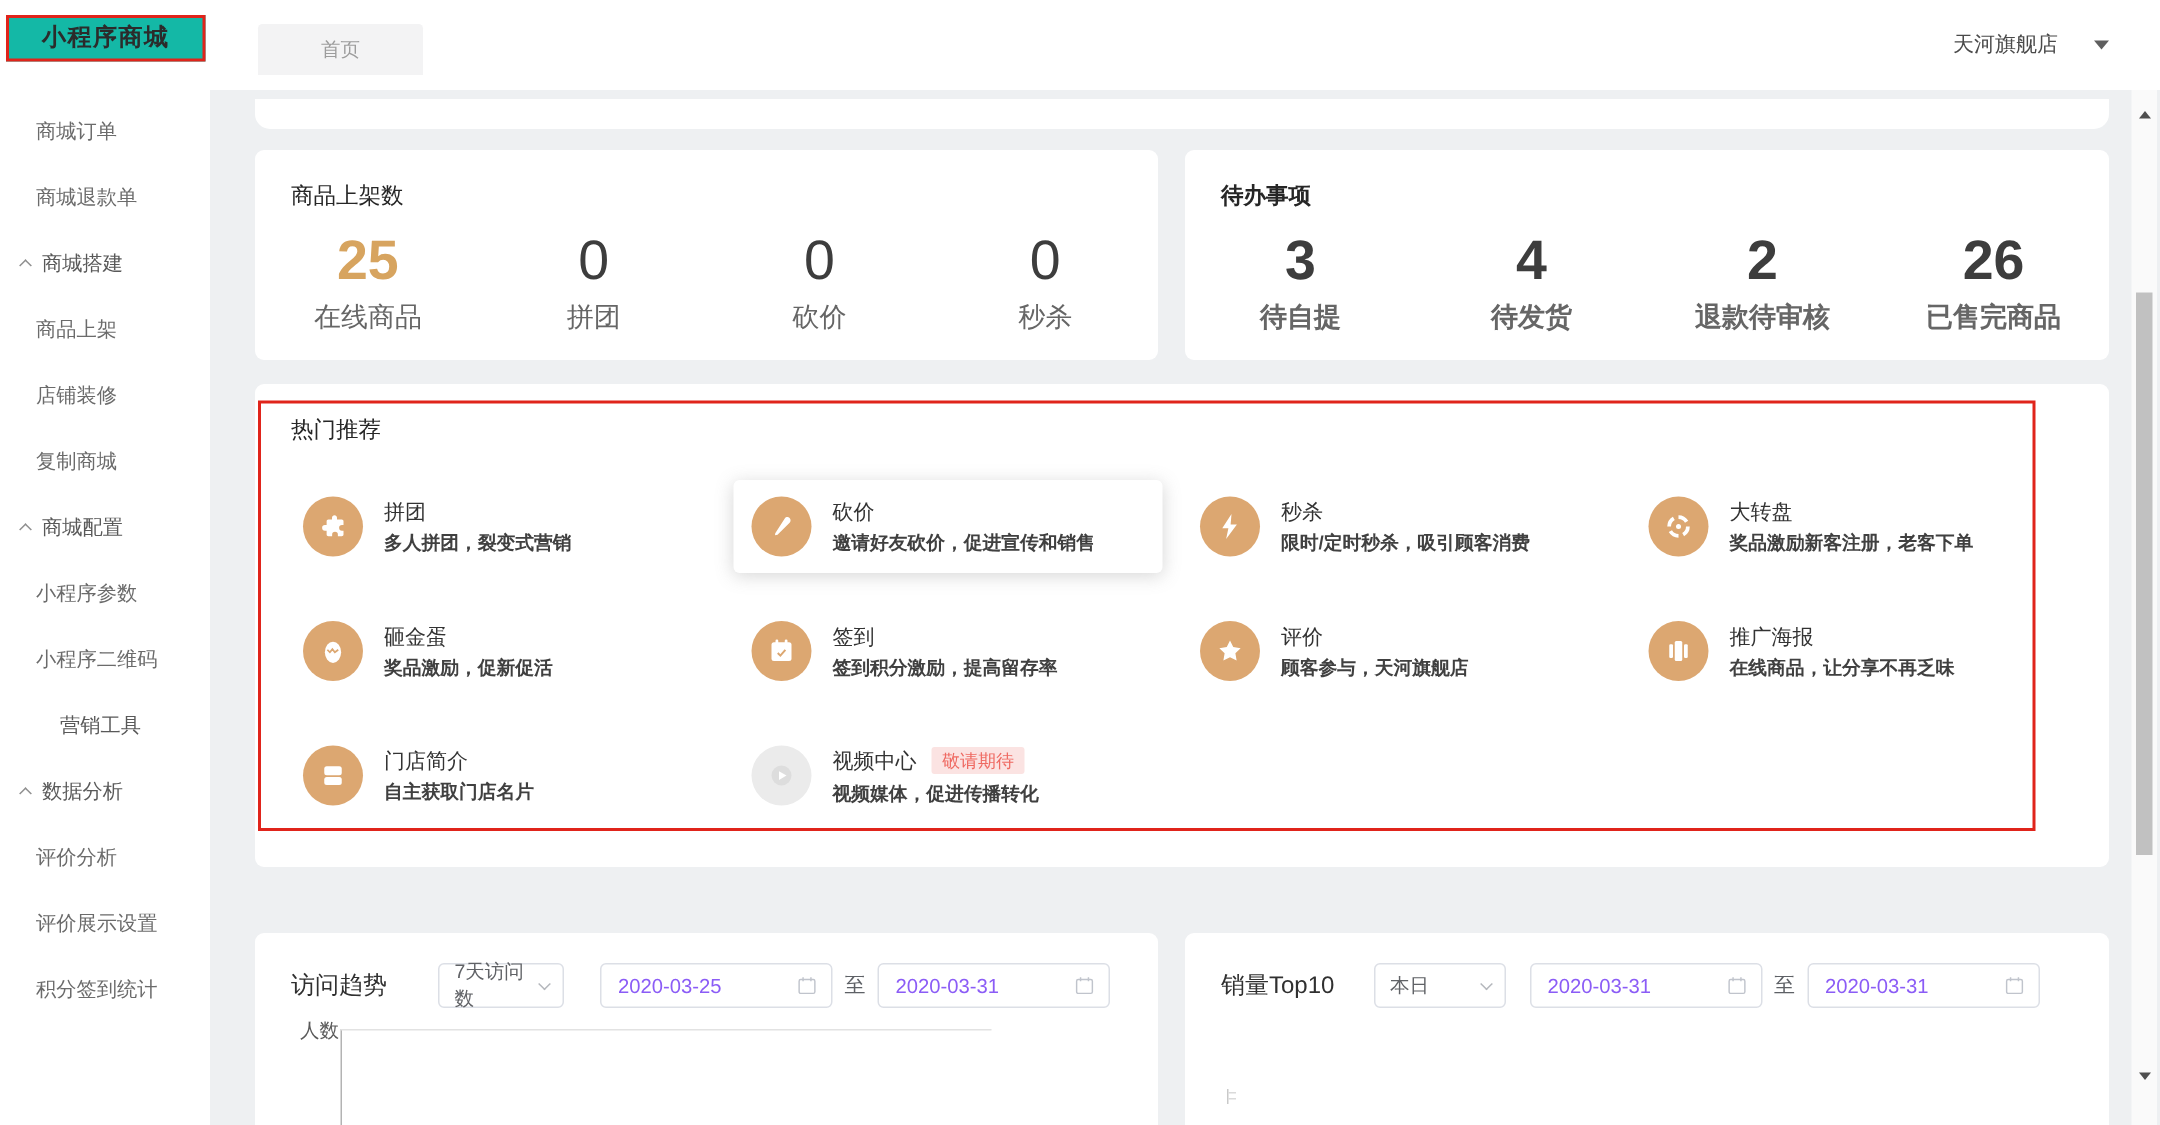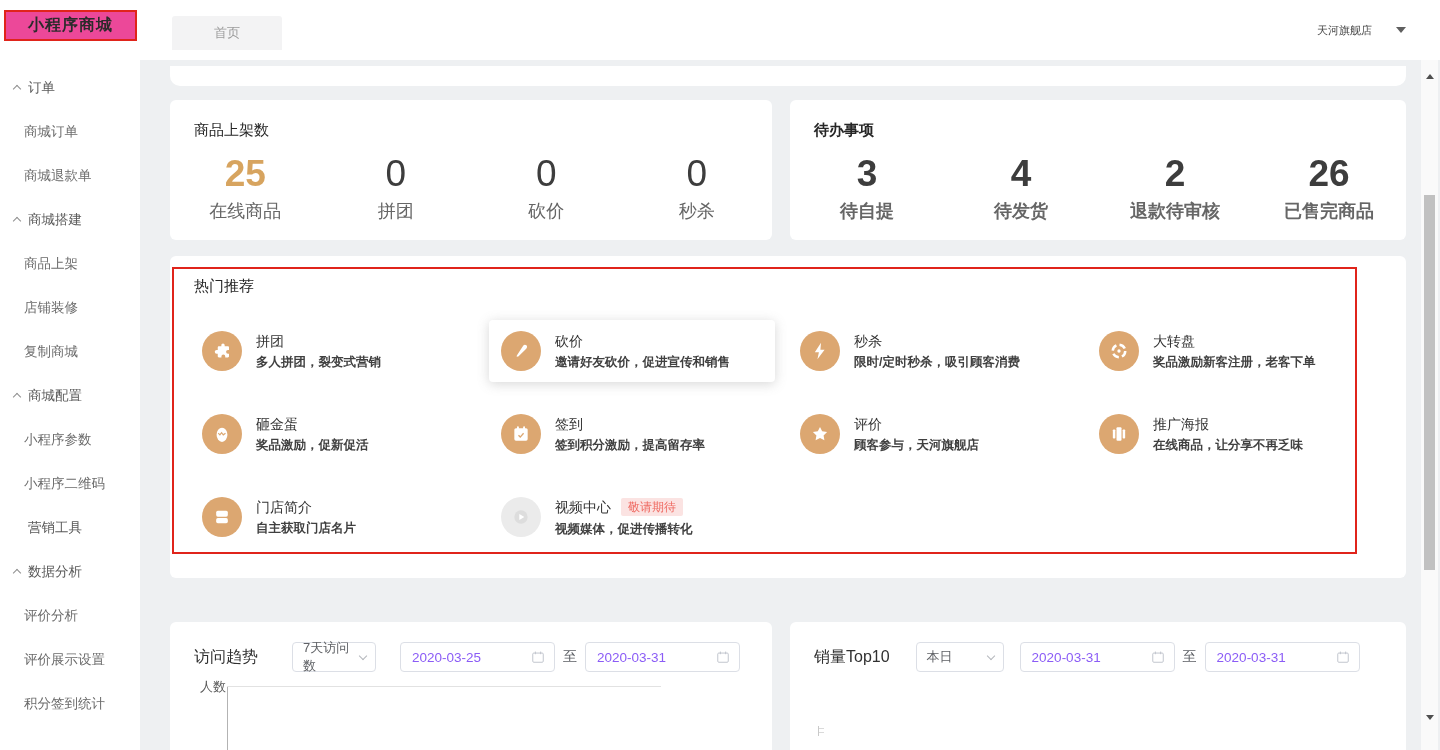--- a/index.html
+++ b/index.html
@@ -4,36 +4,36 @@
 <style>
   * { margin:0; padding:0; box-sizing:border-box; }
   html,body { background:#dcdcdc; }
   body { font-family:"Liberation Sans","DejaVu Sans",sans-serif; }
   .screen { position:relative; width:1440px; height:750px; background:#fff; overflow:hidden; }
 
   
   .sidebar { position:absolute; left:0; top:0; width:140px; height:750px; background:#fff; z-index:3; }
   .logo-box { position:absolute; left:4px; top:10px; width:133px; height:31px; border:2px solid #e0241b;
               display:flex; align-items:center; justify-content:center; font-size:16px; font-weight:bold;
-              color:#2b2b2b; letter-spacing:1px; background:#ec4899; }
+              color:#2b2b2b; letter-spacing:1px; background:#14b8a6; }
   .menu { position:absolute; left:0; top:66px; width:140px; }
   .menu-item { height:44px; display:flex; align-items:center; font-size:13.5px; cursor:default; }
   .menu-item.group { padding-left:14px; gap:8px; color:#595959; }
   .menu-item.child { padding-left:24px; color:#6b6b6b; }
-  .menu-item.solo  { padding-left:28px; color:#595959; }
+  .menu-item.solo  { padding-left:40px; color:#595959; }
   .caret-up { width:6px; height:6px; border-left:1.4px solid #8f8f8f; border-top:1.4px solid #8f8f8f;
               transform:rotate(45deg); margin-top:2px; flex:none; }
 
   
   .header { position:absolute; left:140px; top:0; width:1300px; height:60px; background:#fff; z-index:2; }
   .tab { position:absolute; left:32px; top:16px; width:110px; height:34px; background:#f3f3f4;
          color:#9c9c9c; font-size:13px; display:flex; align-items:center; justify-content:center;
          border-radius:3px 3px 0 0; }
   .store-switch { position:absolute; right:34px; top:0; height:60px; display:flex; align-items:center;
-                  gap:24px; font-size:11px; color:#4a4a4a; cursor:pointer; }
+                  gap:24px; font-size:14px; color:#4a4a4a; cursor:pointer; }
   .tri-down-sm { width:0; height:0; border-left:5px solid transparent; border-right:5px solid transparent;
                  border-top:6px solid #5f5f5f; }
 
   
   .content { position:absolute; left:140px; top:60px; width:1300px; height:690px; background:#eef0f2; }
   .card { position:absolute; background:#fff; border-radius:6px; }
   .strip-top { position:absolute; left:30px; top:6px; width:1236px; height:20px; background:#fff;
                border-radius:0 0 10px 10px; }
 
   #card-listing { left:30px;  top:40px; width:602px; height:140px; }
@@ -98,24 +98,20 @@
 </head>
 <body>
 
 <div class="screen">
 
   <div class="sidebar">
     <div class="logo-box">
       <span>小程序商城</span>
     </div>
     <div class="menu">
-      <div class="menu-item group">
-        <span class="caret-up"></span>
-        <span>订单</span>
-      </div>
       <div class="menu-item child">
         <span>商城订单</span>
       </div>
       <div class="menu-item child">
         <span>商城退款单</span>
       </div>
       <div class="menu-item group">
         <span class="caret-up"></span>
         <span>商城搭建</span>
       </div>

